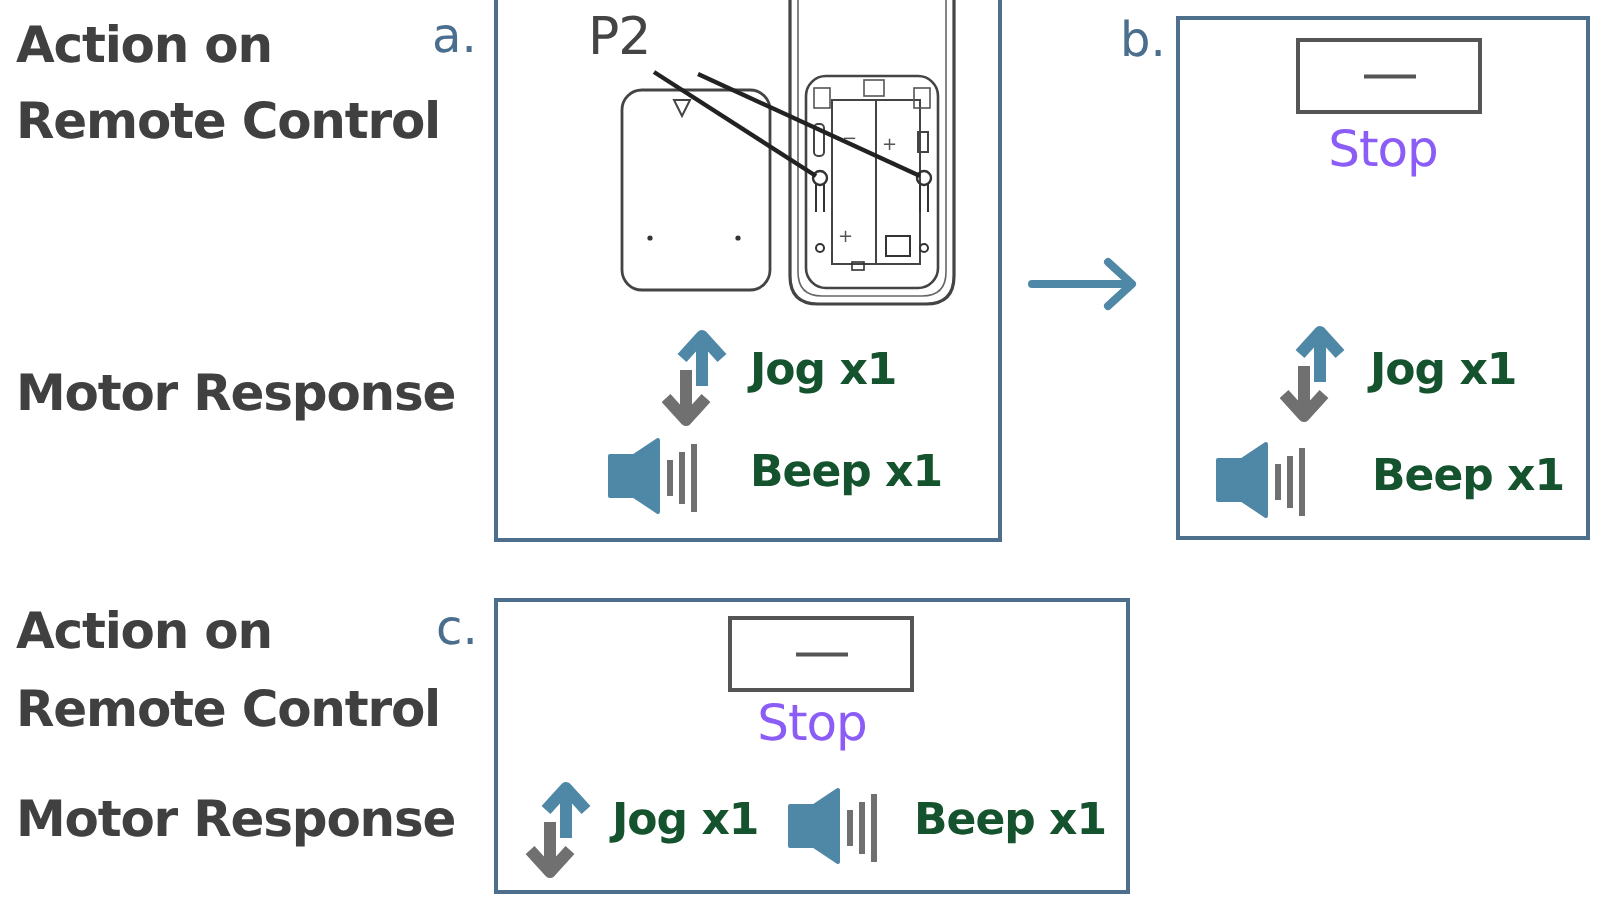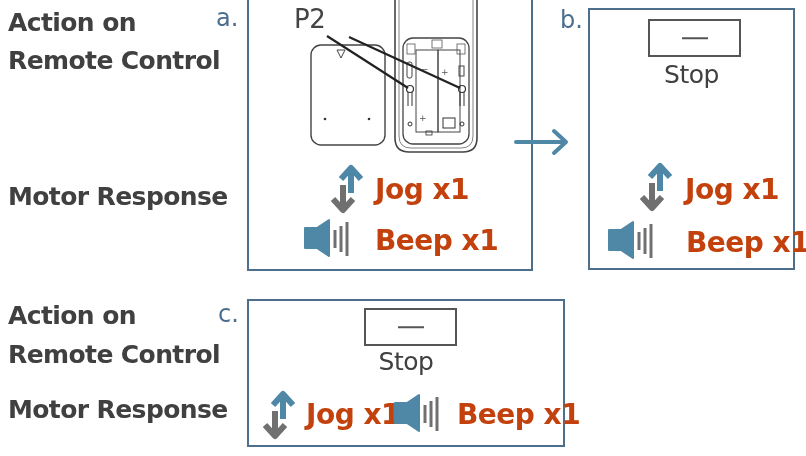--- a/index.html
+++ b/index.html
@@ -3,37 +3,37 @@
   <meta charset="utf-8">
   <style>
     * { box-sizing: border-box; margin: 0; padding: 0; }
     body { width: 806px; height: 456px; background: #ffffff; position: relative; overflow: hidden; font-family: "DejaVu Sans", sans-serif; color: #333031; }
     .abs { position: absolute; }
     .row-label { font-weight: bold; font-size: 25px; line-height: 38px; color: #404040; letter-spacing: -0.6px; white-space: nowrap; }
     .step-letter { font-size: 24px; color: #4b6e8e; line-height: 1; }
     .panel { position: absolute; border: 2px solid #4d6f8b; background: #fff; }
     .btn-rect { position: absolute; border: 2px solid #555; background: #fff; }
     .btn-rect .dash { position: absolute; left: 50%; top: 50%; width: 26px; height: 1.5px; background: #555; transform: translate(-50%, -50%); }
-    .stop-text { position: absolute; font-size: 25px; color: #404040; text-align: center; letter-spacing: -0.5px; }
-    .resp-text { position: absolute; font-weight: bold; font-size: 28px; color: #c2410c; white-space: nowrap; letter-spacing: -0.5px; }
+    .stop-text { position: absolute; font-size: 25px; color: #8b5cf6; text-align: center; letter-spacing: -0.5px; }
+    .resp-text { position: absolute; font-weight: bold; font-size: 22px; color: #14532d; white-space: nowrap; letter-spacing: -0.5px; }
     .p2 { position: absolute; font-size: 26px; color: #444; letter-spacing: -0.5px; }
   </style>
 </head>
 <body>
 
 <div class="abs row-label" style="left:8px; top:4px;">Action on</div>
 <div class="abs row-label" style="left:8px; top:42px;">Remote Control</div>
 <div class="abs row-label" style="left:8px; top:178px;">Motor Response</div>
 
 <div class="abs row-label" style="left:8px; top:297px;">Action on</div>
 <div class="abs row-label" style="left:8px; top:336px;">Remote Control</div>
 <div class="abs row-label" style="left:8px; top:391px;">Motor Response</div>
 
 <div class="abs step-letter" style="left:216px; top:6px;">a.</div>
-<div class="panel" style="left:247px; top:0px; width:286px; height:271px; border-top:none;">
+<div class="panel" style="left:247px; top:0px; width:254px; height:271px; border-top:none;">
   <div class="p2" style="left:45px; top:4px;">P2</div>
   <svg class="abs" style="left:0; top:0;" width="252" height="160">
 
     <rect x="62" y="45" width="74" height="100" rx="10" ry="10" fill="#fff" stroke="#444" stroke-width="1.4"></rect>
     <polygon x="0" points="88,50 96,50 92,58" fill="none" stroke="#444" stroke-width="1"></polygon>
     <circle cx="76" cy="119" r="1.3" fill="#333"></circle>
     <circle cx="120" cy="119" r="1.3" fill="#333"></circle>
 
     <path d="M 146 0 L 146 138 Q 146 152 160 152 L 214 152 Q 228 152 228 138 L 228 0" fill="none" stroke="#444" stroke-width="1.6"></path>
     <path d="M 150 0 L 150 136 Q 150 148 162 148 L 212 148 Q 224 148 224 136 L 224 0" fill="none" stroke="#666" stroke-width="0.8"></path>

